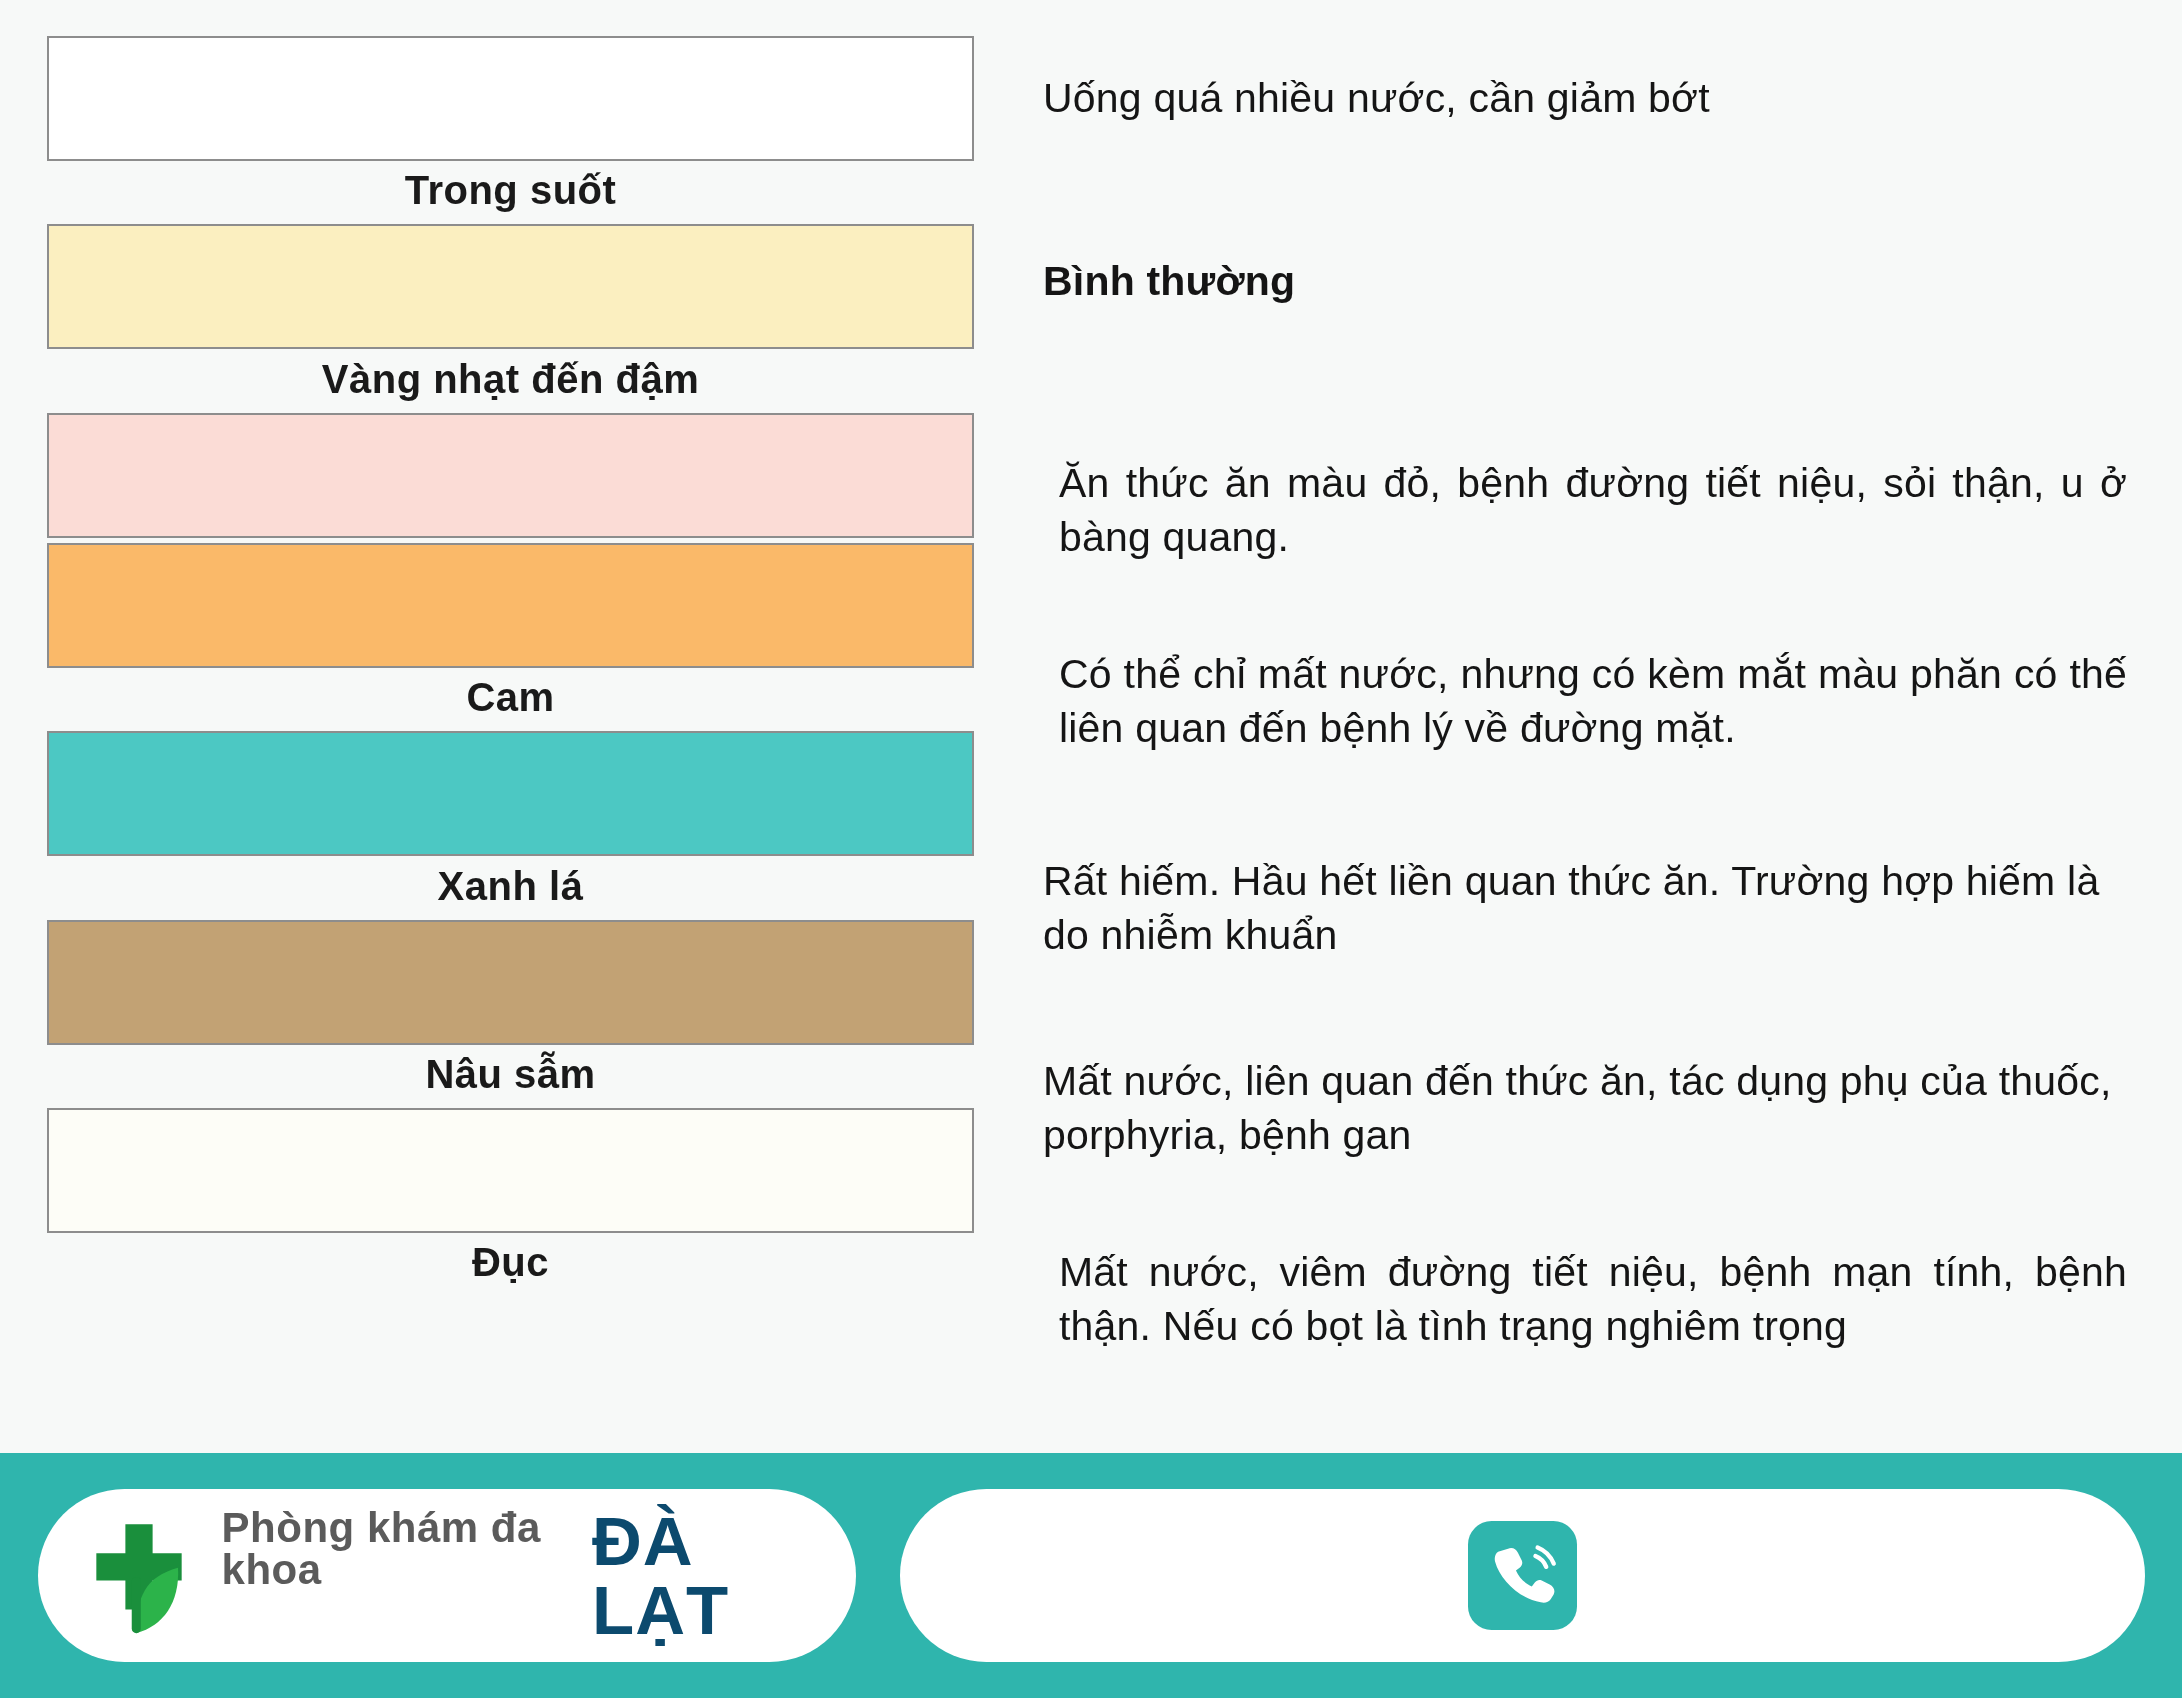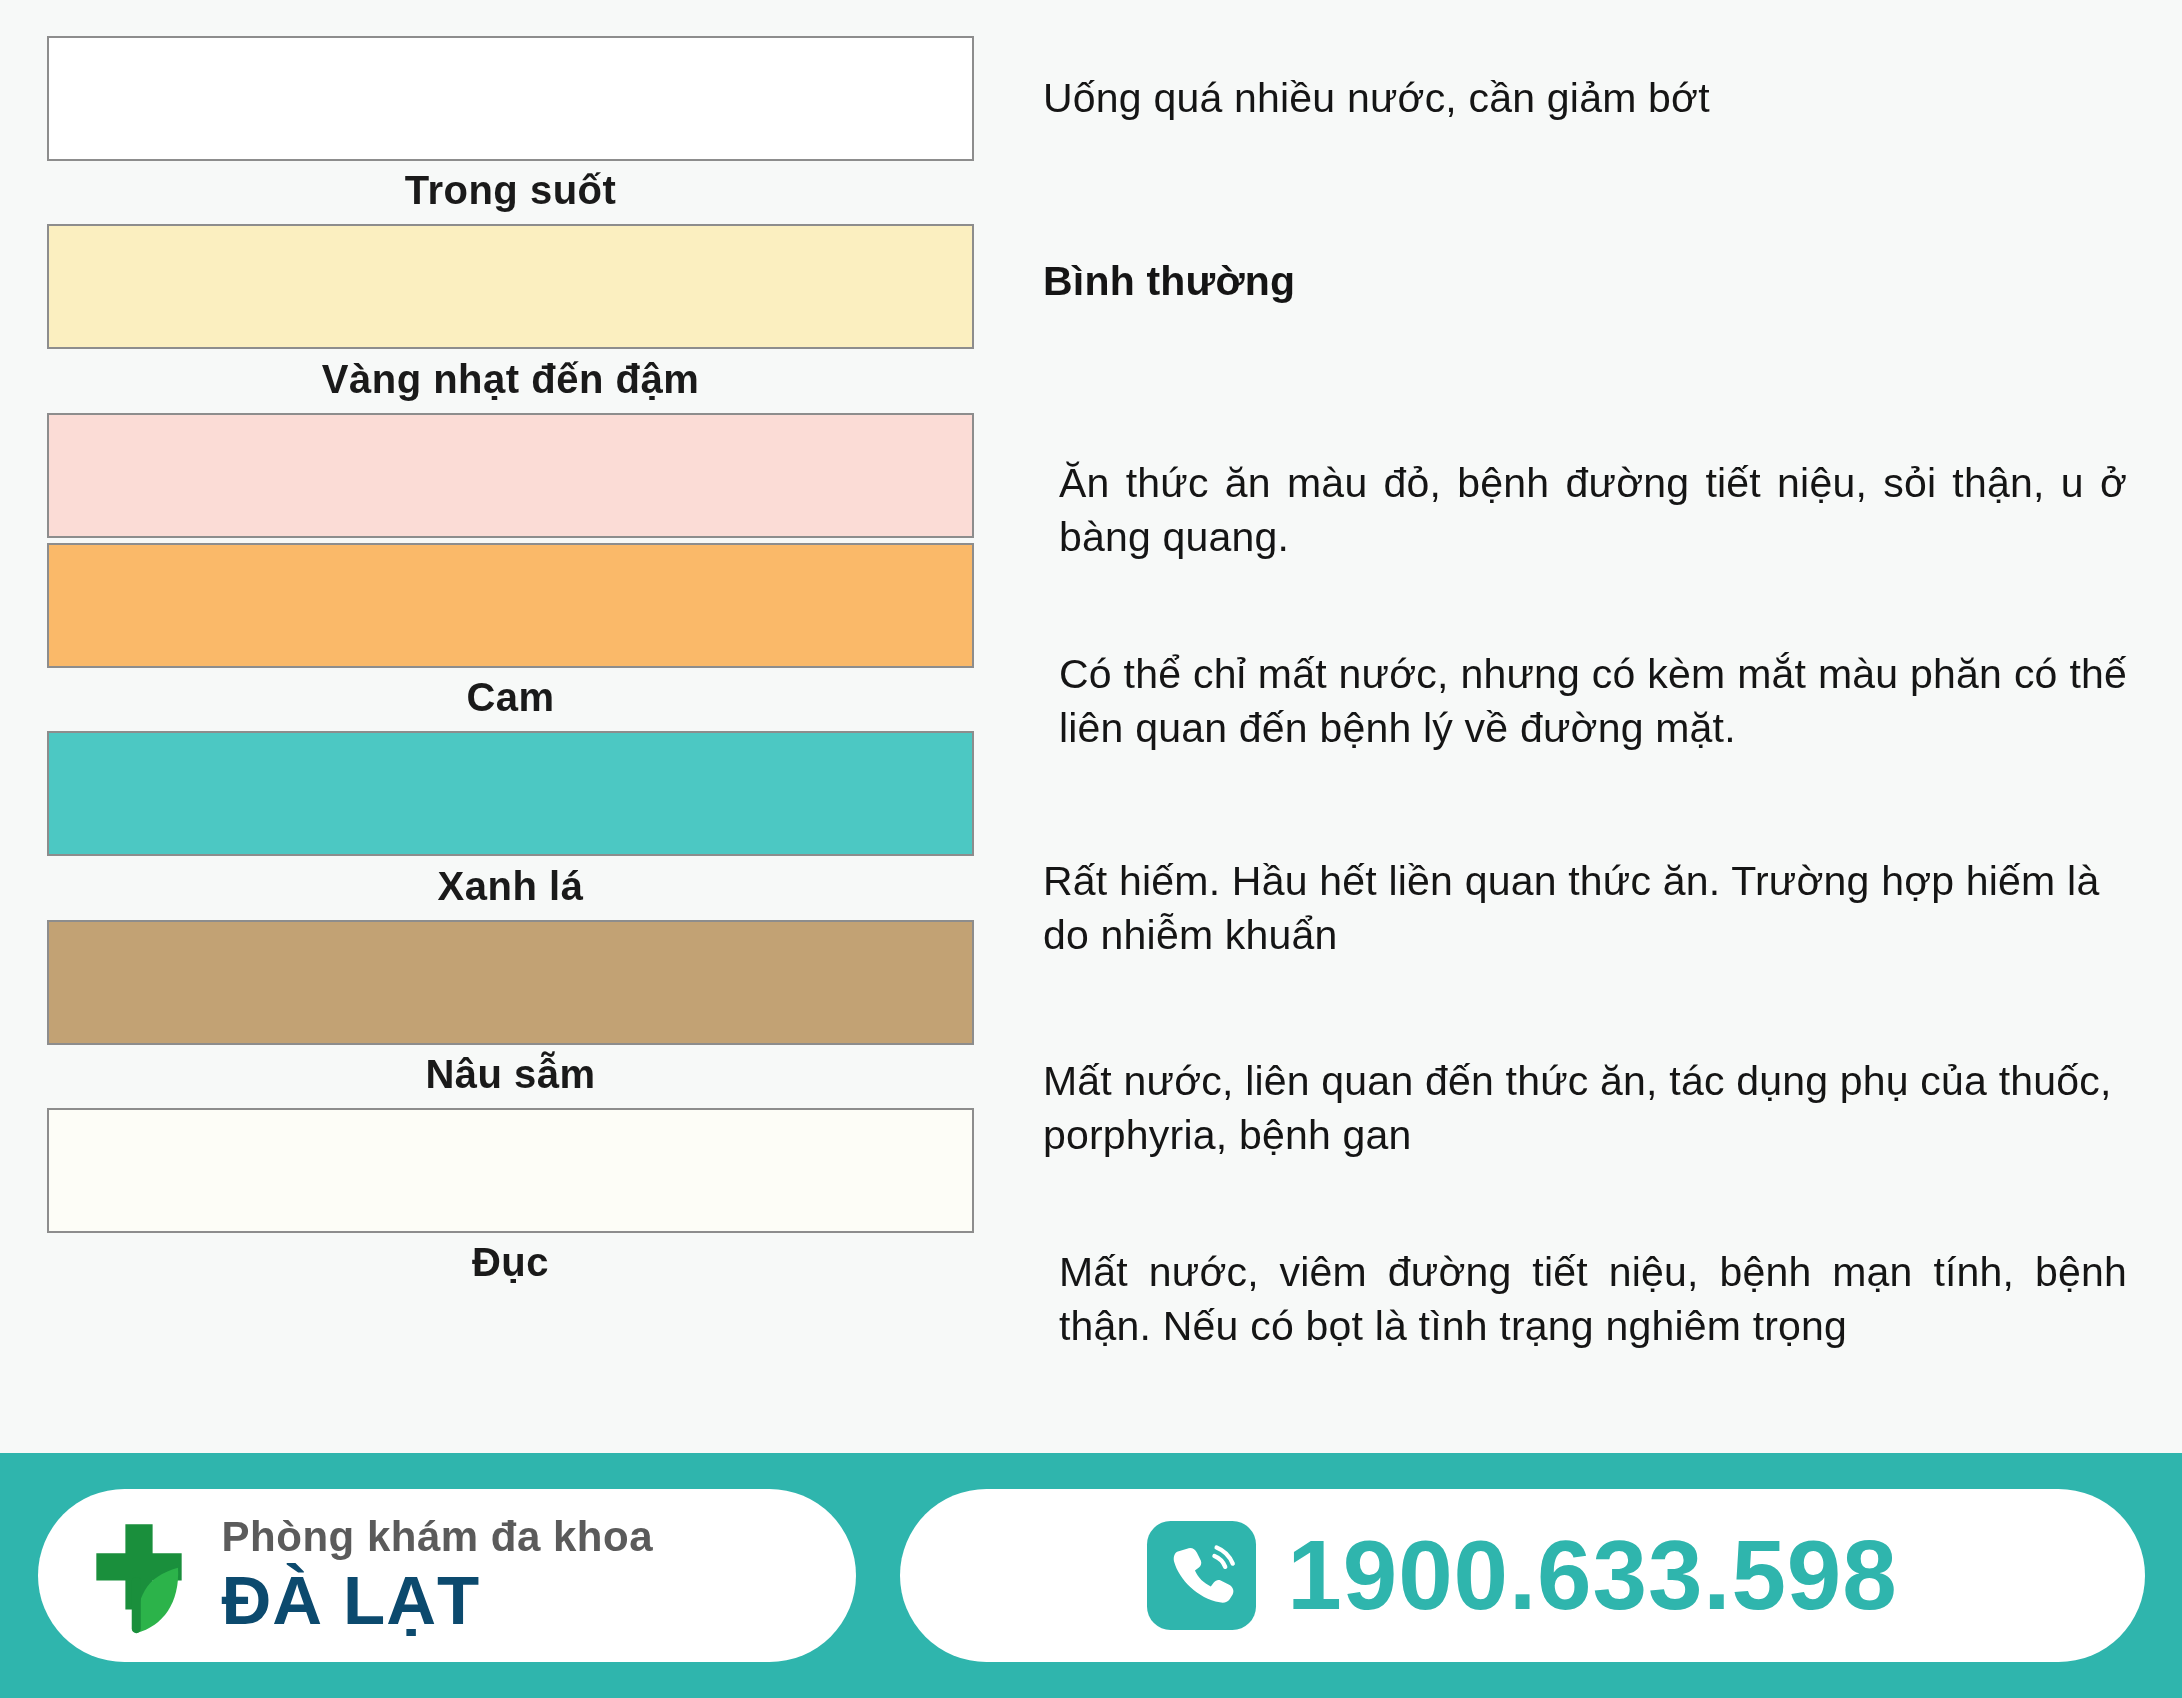--- a/index.html
+++ b/index.html
@@ -117,21 +117,21 @@
 
   .cross-logo {
     width: 118px;
     height: 118px;
     position: relative;
     flex: 0 0 118px;
   }
 
   .clinic-text {
     display: flex;
-    flex-direction: column;
+    flex-direction: row;
     justify-content: flex-start;
     line-height: 1;
   }
   .clinic-top {
     font-size: 42px;
     color: #5b5b5b;
     font-weight: bold;
     letter-spacing: 0.5px;
     padding-bottom: 7.3px;
   }
@@ -246,18 +246,17 @@
     </div>
 
     <div class="phone-pill">
       <div class="phone-icon-wrap">
         <svg viewBox="0 0 64 64" width="69" height="69" aria-hidden="true">
           <path d="M18 10 c4 -2 8 0 10 4 l4 8 c1 3 0 5 -2 7 l-4 3 c3 7 9 13 16 16 l3 -4 c2 -2 4 -3 7 -2 l8 4 c4 2 6 6 4 10 l-3 5 c-2 3 -6 4 -10 3 C29 60 10 41 5 23 c-1 -4 0 -8 3 -10 z" fill="#ffffff" transform="translate(2,-2) scale(0.92)"></path>
           <path d="M44 14 a18 18 0 0 1 10 10" stroke="#ffffff" stroke-width="4" fill="none" stroke-linecap="round"></path>
           <path d="M46 6 a27 27 0 0 1 15 15" stroke="#ffffff" stroke-width="4" fill="none" stroke-linecap="round"></path>
         </svg>
       </div>
-      <div class="phone-number">1900.633.598</div>
     </div>
 
   </div>
 </div>
 
 
 </body></html>

